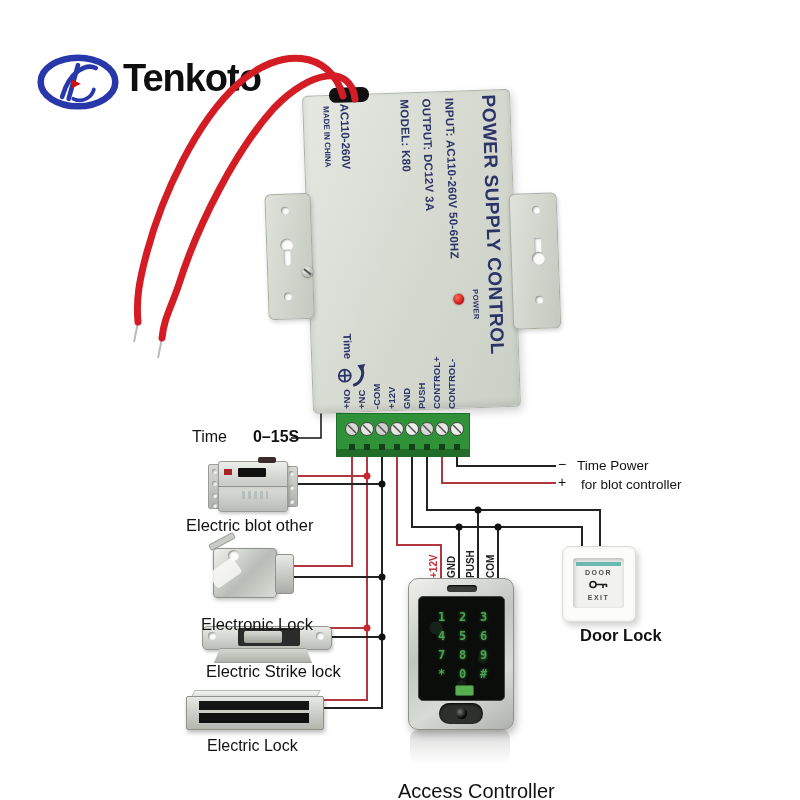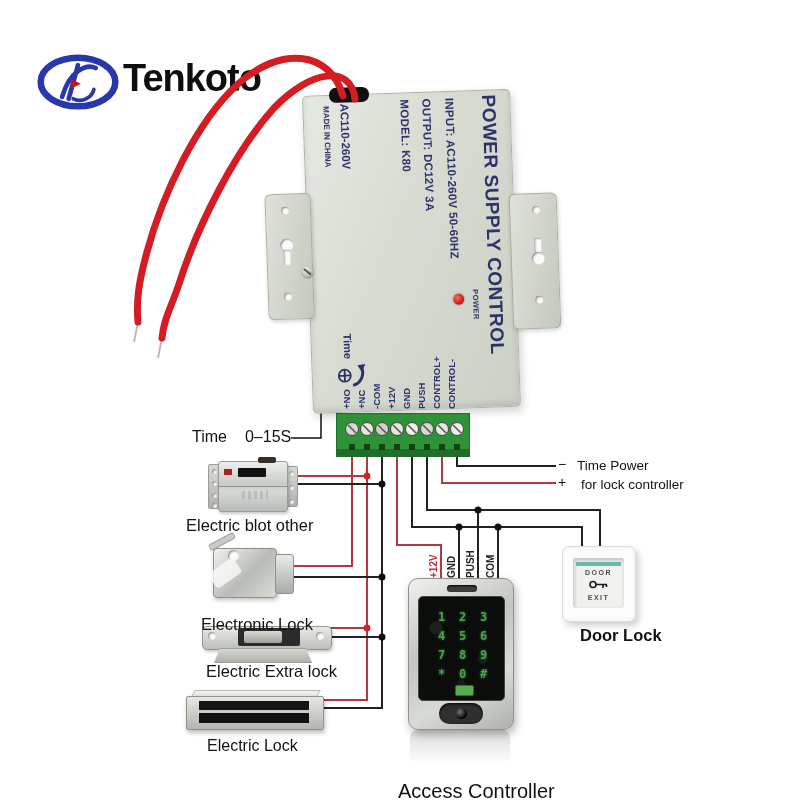--- a/index.html
+++ b/index.html
@@ -53,21 +53,21 @@
   .tlabel{position:absolute;transform-origin:0 0;transform:rotate(-90deg);white-space:nowrap;
           font-size:9.5px;font-weight:700;color:#2c3467;z-index:3;}
 
   
   .wlabel{position:absolute;transform-origin:0 0;transform:rotate(-90deg);white-space:nowrap;
           font-size:10px;font-weight:700;color:#222;z-index:3;}
   .wlabel.red{color:#c03038;}
 
   
   .time-callout{left:192px;top:428px;font-size:16px;color:#111;z-index:3;}
-  .time-callout b{font-weight:400;margin-left:18px;}
+  .time-callout b{font-weight:700;margin-left:26px;}
   .xp-minus{left:558px;top:456px;font-size:14px;color:#111;z-index:3;}
   .xp-plus{left:558px;top:474px;font-size:14px;color:#111;z-index:3;}
   .xp-line1{left:577px;top:458px;font-size:13.5px;color:#111;z-index:3;}
   .xp-line2{left:581px;top:477px;font-size:13.5px;color:#111;z-index:3;}
 
   
   .dev-label{position:absolute;color:#121212;font-size:16.5px;z-index:3;white-space:nowrap;}
 
   
   .bolt{left:208px;top:461px;width:90px;height:51px;z-index:2;}
@@ -297,21 +297,21 @@
   <div class="tlabel" style="left:416px;top:409px;">PUSH</div>
   <div class="tlabel" style="left:431px;top:409px;">CONTROL+</div>
   <div class="tlabel" style="left:446px;top:409px;">CONTROL-</div>
 
   <div class="abs time-callout">
     <span>Time</span><b>0–15S</b>
   </div>
   <div class="abs xp-minus">−</div>
   <div class="abs xp-plus">+</div>
   <div class="abs xp-line1">Time Power</div>
-  <div class="abs xp-line2">for lock controller</div>
+  <div class="abs xp-line2">for blot controller</div>
 
   <div class="abs bolt">
     <div class="flange fl"></div>
     <div class="flange fr"></div>
     <div class="body"></div>
     <div class="seam"></div>
     <div class="conn"></div>
     <div class="display"></div>
     <div class="chip"></div>
     <div class="mark"></div>
@@ -335,21 +335,21 @@
   <div class="dev-label" style="left:201px;top:599px;margin-top:16px;">Electronic Lock</div>
 
   <div class="abs strike">
     <div class="plate"></div>
     <div class="cut"></div>
     <div class="latch"></div>
     <div class="keeper"></div>
     <div class="hole" style="left:6px;top:8px;width:8px;height:8px;"></div>
     <div class="hole" style="right:6px;top:8px;width:8px;height:8px;"></div>
   </div>
-  <div class="dev-label" style="left:206px;top:662px;">Electric Extra lock</div>
+  <div class="dev-label" style="left:206px;top:662px;">Electric Strike lock</div>
 
   <div class="abs mag">
     <div class="top"></div>
     <div class="face"></div>
     <div class="stripes"></div>
   </div>
   <div class="dev-label" style="left:207px;top:737px;font-size:16px;">Electric Lock</div>
 
   <div class="wlabel red" style="left:428px;top:578px;">+12V</div>
   <div class="wlabel" style="left:446px;top:578px;">GND</div>

